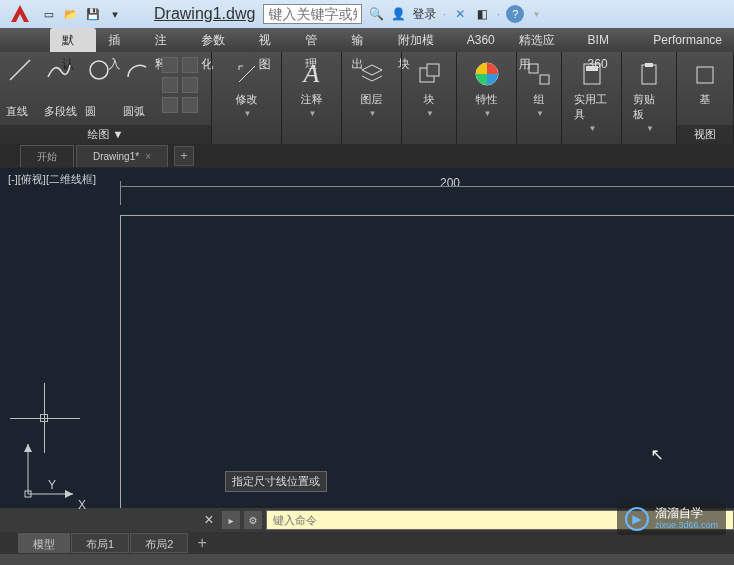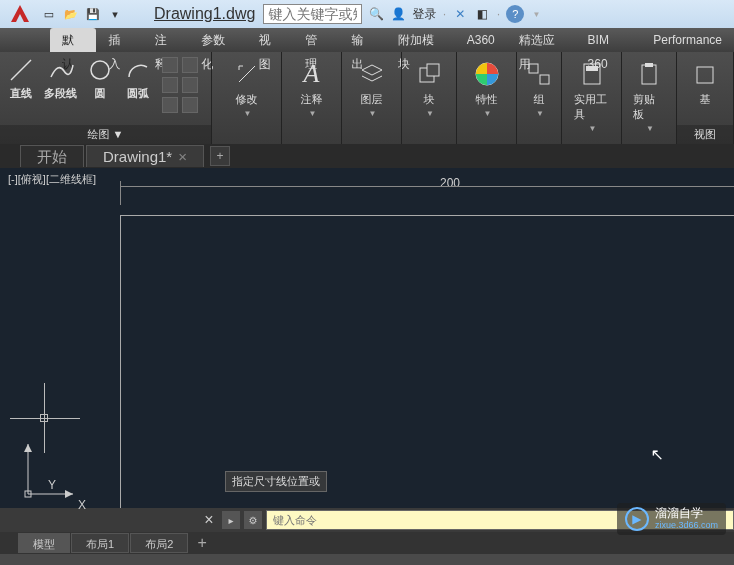--- a/index.html
+++ b/index.html
@@ -19,31 +19,31 @@
 
 
 .ribbon-tabs { height: 24px; background: linear-gradient(#5a5a5a,#3e3e3e); display: flex; padding-left: 50px; }
 .ribbon-tab { padding: 0 12px; line-height: 24px; font-size: 12px; color: #ddd; cursor: pointer; }
 .ribbon-tab.active { background: #d8d8d8; color: #222; border-radius: 3px 3px 0 0;}
 
 
 .ribbon { height: 92px; background: linear-gradient(#4e4e4e,#3a3a3a); display: flex; }
 .panel { border-right: 1px solid #222; display: flex; flex-direction: column; padding: 4px 6px 0 6px; position: relative;}
 .panel-row { display: flex; gap: 8px; align-items: flex-start; flex:1;}
-.tool { display: flex; flex-direction: column; align-items: center; gap: 2px; color: #ddd; font-size: 11px; cursor:pointer; min-width: 30px; font-weight: bold;}
+.tool { display: flex; flex-direction: column; align-items: flex-start; gap: 20px; color: #ddd; font-size: 11px; cursor:pointer; min-width: 30px;}
 .tool .icon { width: 28px; height: 28px; display: flex; align-items: center; justify-content: center; color: #e0e0e0;}
 .tool-small { width:16px;height:16px;margin:1px;background:#555;border:1px solid #666;}
 .tool-grid { display:grid;grid-template-columns:repeat(2,18px);gap:2px;}
 .panel-title { text-align: center; font-size: 11px; color: #ddd; padding: 2px 0; background: rgba(0,0,0,0.2); margin: 0 -6px;}
 .big-tool { display:flex;flex-direction:column;align-items:center;color:#ddd;font-size:11px;cursor:pointer;gap:2px;padding:2px 6px;}
 .big-tool .icon{width:32px;height:32px;display:flex;align-items:center;justify-content:center;}
 
 
 .file-tabs { height: 24px; background: #2a2a2a; display: flex; align-items: center; padding-left: 20px; gap: 0;}
-.file-tab { padding: 0 16px; height: 22px; line-height: 22px; font-size: 15px; color: #ccc; background: #3a3a3a; border: 1px solid #555; border-bottom: none; margin-right: 2px; display:flex;align-items:center;gap:6px;cursor:pointer;}
+.file-tab { padding: 0 16px; height: 22px; line-height: 22px; font-size: 10px; color: #ccc; background: #3a3a3a; border: 1px solid #555; border-bottom: none; margin-right: 2px; display:flex;align-items:center;gap:6px;cursor:pointer;}
 .file-tab.inactive { background: #2e2e2e; color: #aaa;}
 .file-tab .close{opacity:0.5;}
 .file-tab-add { width:20px;height:20px;background:#3a3a3a;border:1px solid #555;color:#aaa;display:flex;align-items:center;justify-content:center;margin-left:4px;cursor:pointer;font-size:12px;}
 
 
 .drawing { position: relative; height: 340px; background: #1a232e; }
 .viewport-label { position: absolute; top: 4px; left: 8px; color: #d0d0d0; font-size: 11px;}
 .dim-text { position:absolute; top: 8px; left: 440px; color:#d0d0d0; font-size:12px;}
 .dim-line-top { position:absolute; top:18px; left:120px; right:0; height:1px; background:#888;}
 .dim-tick1 { position:absolute; top:13px; left:120px; width:1px; height:24px; background:#888;}

